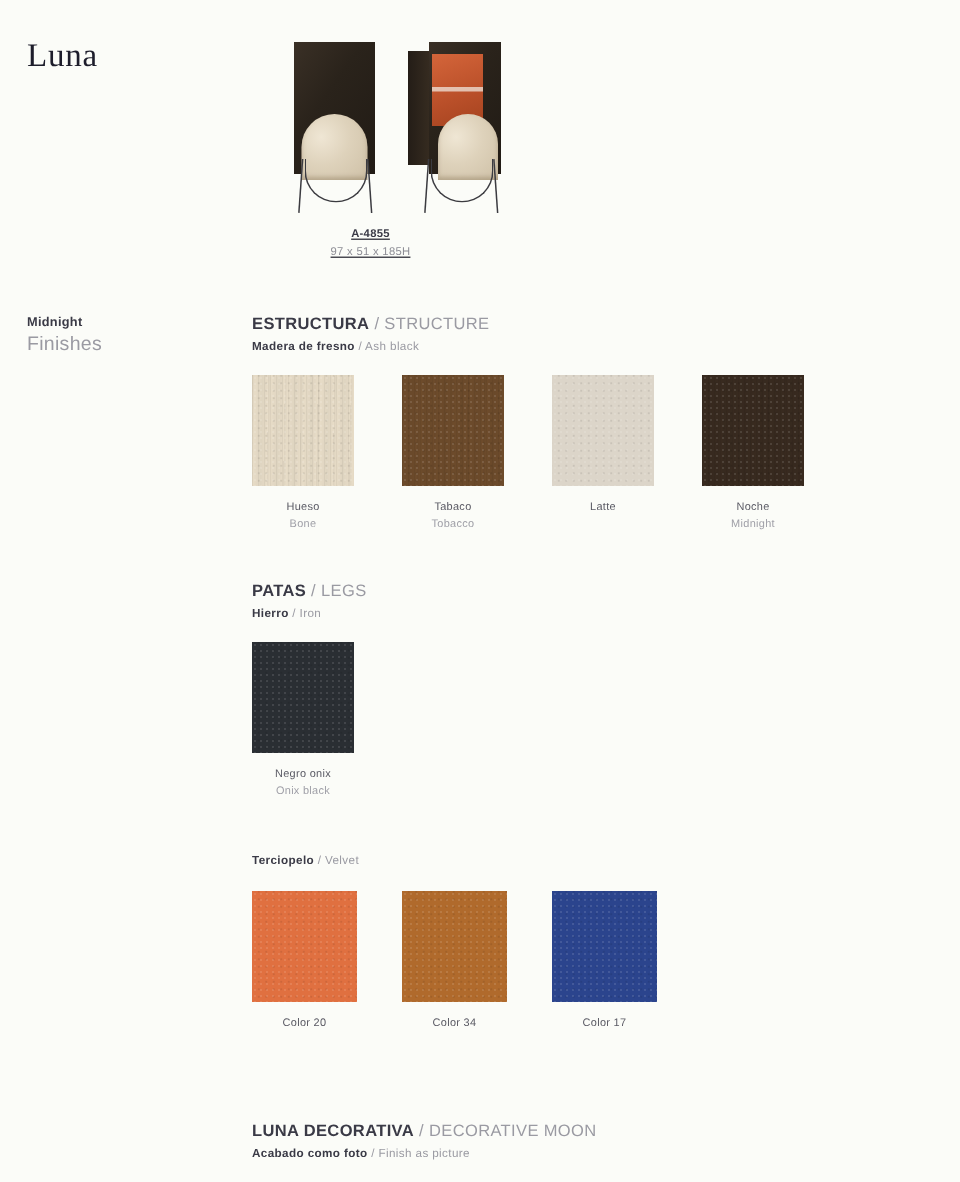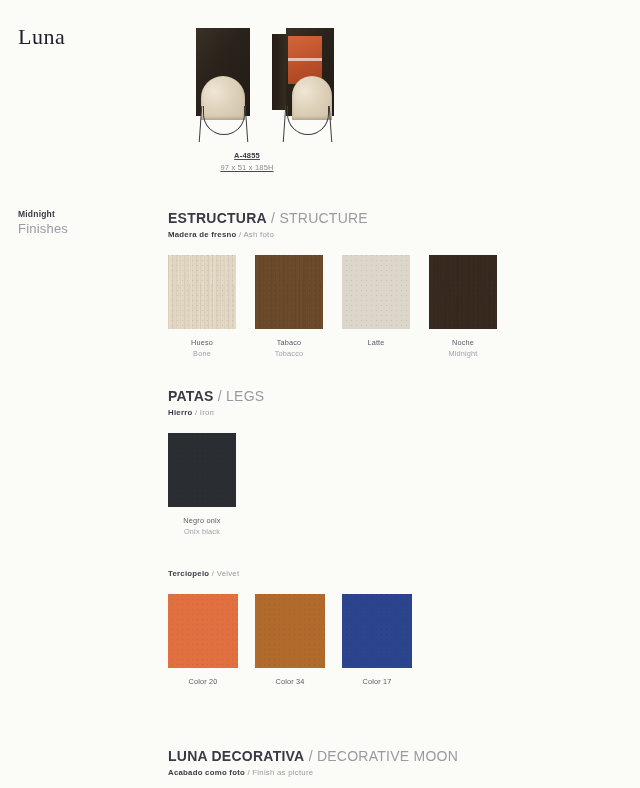--- a/index.html
+++ b/index.html
@@ -181,21 +181,21 @@
   .sec-structure { top: 208px; }
   .sec-legs      { top: 386px; }
   .sec-velvet    { top: 568px; }
   .sec-moon      { top: 746px; }
 
   .sec-head {
     line-height: 1.5;
     white-space: nowrap;
   }
   .sec-title {
-    font-size: 14px;
+    font-size: 11px;
     letter-spacing: .25px;
   }
   .sec-title .es {
     font-weight: bold;
     color: #3a3a46;
   }
   .sec-title .sep { color: #9a9aa2; }
   .sec-title .en  { color: #9a9aa2; }
   .sec-sub {
     font-size: 7.8px;
@@ -208,21 +208,21 @@
   .sec-sub .sep { color: #9a9aa2; }
   .sec-sub .en  { color: #9a9aa2; }
 
   
   .swatch-row {
     display: flex;
     margin-top: 14px;
   }
   .swatch-cell {
     width: 84px;
-    margin-right: 3px;
+    margin-right: 16px;
   }
   .swatch {
     width: 68px;
     height: 74px;
     position: relative;
     overflow: hidden;
   }
   .swatch-caption {
     width: 68px;
     text-align: center;
@@ -322,21 +322,21 @@
   <div class="section sec-structure">
     <div class="sec-head">
       <div class="sec-title">
         <span class="es">ESTRUCTURA</span>
         <span class="sep">/</span>
         <span class="en">STRUCTURE</span>
       </div>
       <div class="sec-sub">
         <span class="es">Madera de fresno</span>
         <span class="sep">/</span>
-        <span class="en">Ash foto</span>
+        <span class="en">Ash black</span>
       </div>
     </div>
     <div class="swatch-row">
 
       <div class="swatch-cell">
         <div class="swatch" style="background: rgb(231, 220, 199);">
           <div class="grain"></div>
           <div class="noise"></div>
         </div>
         <div class="swatch-caption">

